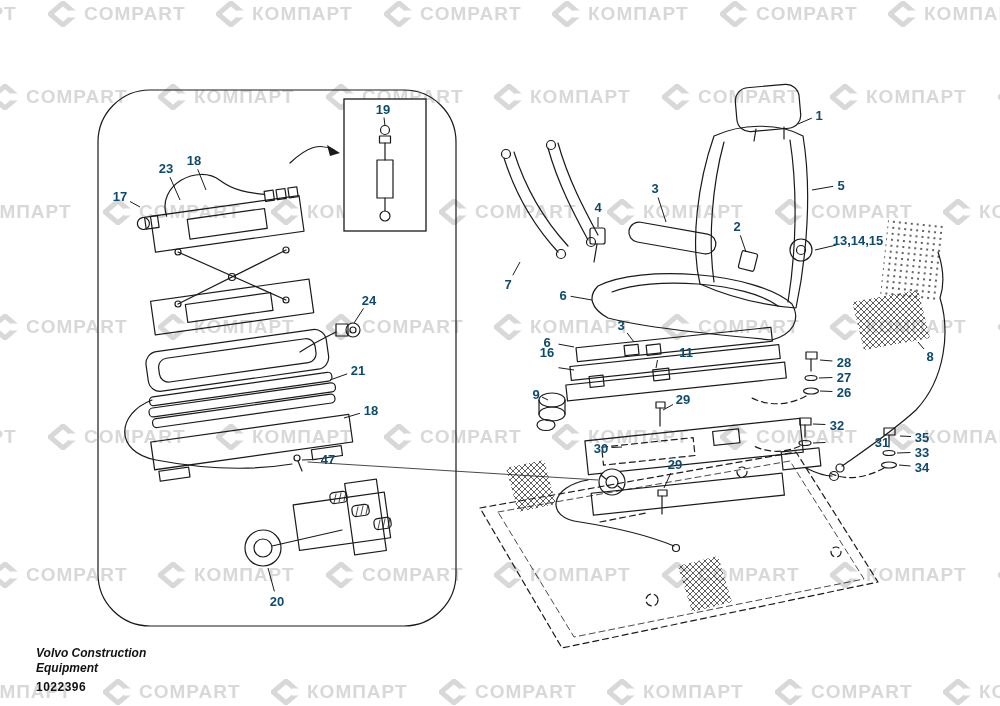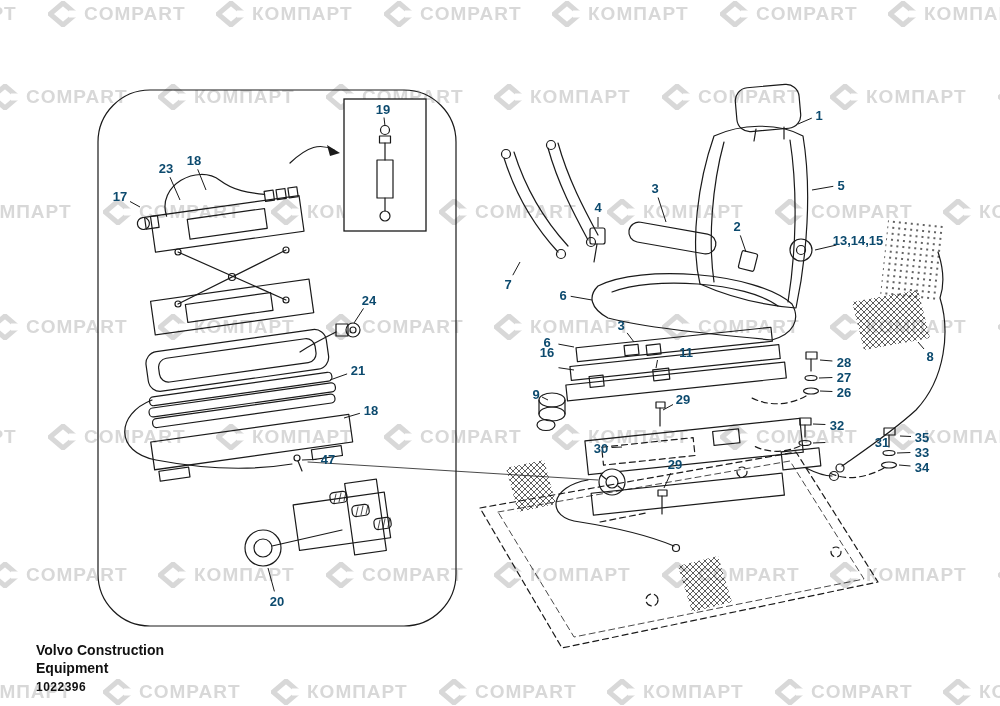--- a/index.html
+++ b/index.html
@@ -19,21 +19,21 @@
   .thin { stroke-width:0.8; }
   .dash { stroke-dasharray:6 4; }
 
   
   #callout-layer { position:absolute; inset:0; z-index:3; pointer-events:none; }
   .callout { position:absolute; transform:translate(-50%,-50%); font-size:13px; font-weight:700;
              color:#0c4a6e; white-space:nowrap; background:rgba(255,255,255,0.0); }
 
   
   .footer { position:absolute; left:36px; bottom:12px; z-index:4; color:#111; }
-  .brand { font-size:14px; line-height:1.3; font-weight:600; }
+  .brand { font-size:12px; line-height:1.3; font-weight:600;font-style:italic; }
   .doc-number { font-size:12px; font-weight:700; margin-top:3px; letter-spacing:0.5px; }
 </style>
 </head>
 <body>
 
 <div class="page">
 
   <div id="watermark-layer" style="color: rgb(216, 216, 216);">
       <span class="wm-text" style="left: -84px; top: 1px;">КОМПАРТ</span>
       <span class="wm-logo" style="left: 48px; top: 1px;"><svg width="30" height="26" viewBox="0 0 30 26">

